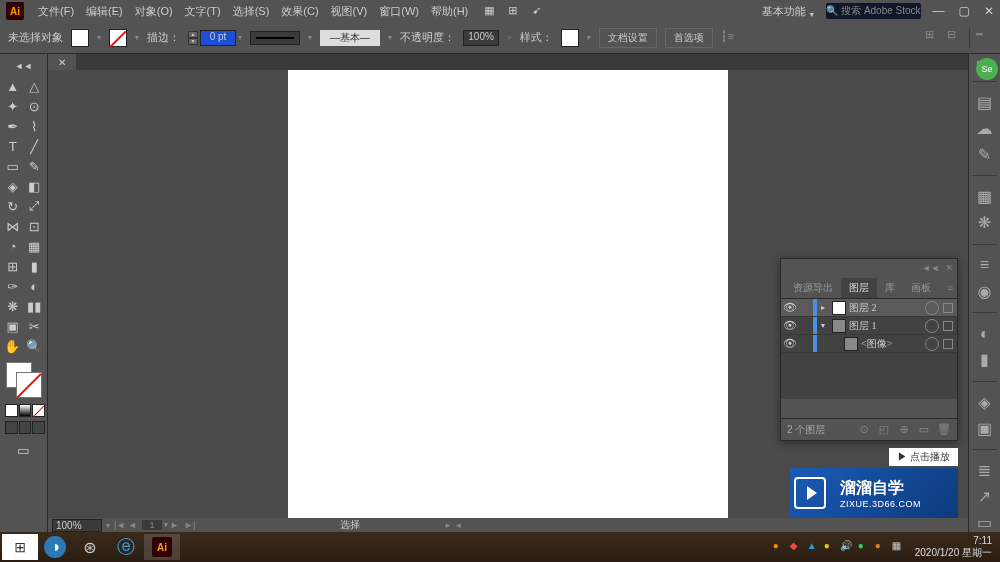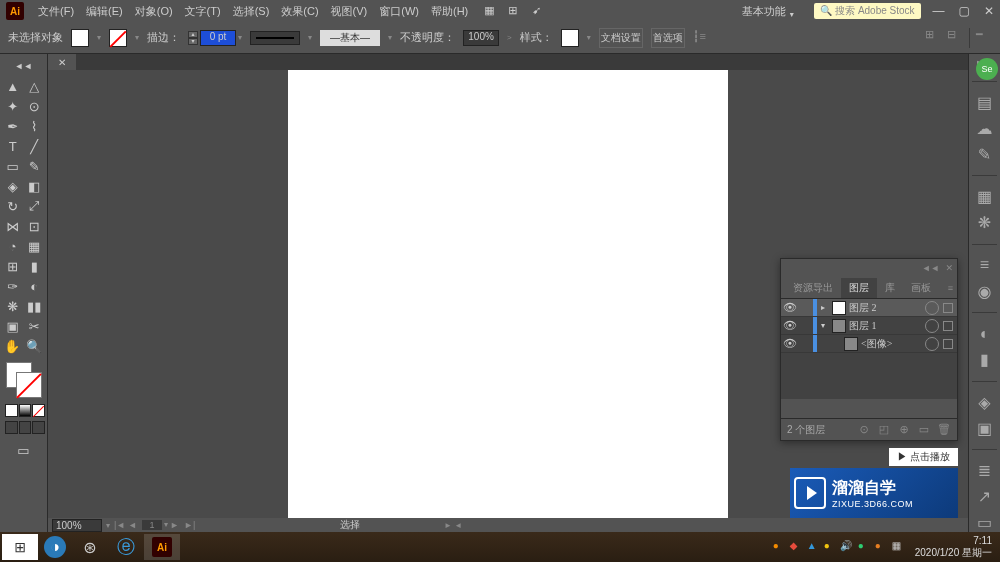--- a/index.html
+++ b/index.html
@@ -6,39 +6,39 @@
     body { width: 1000px; height: 562px; background: #4a4a4a; overflow: hidden; position: relative; }
     
     
     .title-bar { height: 22px; background: #535353; display: flex; align-items: center; padding: 0 6px; color: #ccc; font-size: 11px; }
     .ai-logo { width: 18px; height: 18px; background: #310000; color: #ff9a00; display: flex; align-items: center; justify-content: center; font-weight: bold; font-size: 10px; margin-right: 8px; border-radius: 2px; }
     .menu-item { padding: 0 6px; cursor: pointer; color: #ccc; }
     .title-spacer { flex: 1; }
     .title-icons { display: flex; gap: 10px; align-items: center; }
     .title-icon { width: 14px; height: 14px; color: #ccc; cursor: pointer; }
     .workspace-dropdown { color: #ccc; display: flex; align-items: flex-end; gap: 4px; padding: 0 6px; }
-    .search-stock { background: #fef9c3; padding: 1px 6px; color: #888; font-size: 10px; margin-left: 14px; border-radius: 2px; }
+    .search-stock { background: #0f172a; padding: 1px 0; color: #888; font-size: 10px; margin-left: 6px; border-radius: 2px; }
     .window-controls { display: flex; gap: 14px; margin-left: 12px; }
     .win-ctrl { color: #ccc; font-size: 12px; cursor: pointer; }
     
     
     .control-bar { height: 32px; background: #535353; border-bottom: 1px solid #2a2a2a; display: flex; align-items: center; padding: 0 8px; gap: 8px; color: #ccc; font-size: 11px; }
     .ctrl-label { color: #ccc; }
     .swatch-small { width: 18px; height: 18px; background: #fff; border: 1px solid #222; }
     .swatch-none { width: 18px; height: 18px; background: #fff; position: relative; border: 1px solid #222; }
     .swatch-none::after { content: ''; position: absolute; width: 140%; height: 2px; background: red; top: 50%; left: -20%; transform: rotate(-45deg); }
     .stroke-input { display: flex; align-items: center; gap: 2px; }
     .stepper { display: flex; flex-direction: column; width: 10px; }
     .step-btn { height: 7px; background: #666; border: 1px solid #333; font-size: 6px; line-height: 5px; text-align: center; color: #ccc; cursor: pointer; }
     .pt-input { width: 36px; height: 16px; background: #1d4ed8; border: 1px solid #222; color: #ccc; font-size: 10px; text-align: center; }
     .stroke-style { width: 50px; height: 14px; background: #3a3a3a; border: 1px solid #222; display: flex; align-items: center; justify-content: center; }
     .stroke-line { width: 80%; height: 2px; background: #000; }
     .basic-style { width: 60px; height: 16px; background: #ddd; color: #333; font-size: 10px; display: flex; align-items: center; justify-content: center; }
     .opacity-input { width: 36px; height: 16px; background: #3a3a3a; border: 1px solid #222; color: #ccc; font-size: 10px; text-align: center; }
-    .ctrl-button { padding: 2px 1px; background: #535353; border: 1px solid #666; color: #ccc; font-size: 10px; cursor: pointer; }
+    .ctrl-button { padding: 2px 8px; background: #535353; border: 1px solid #666; color: #ccc; font-size: 10px; cursor: pointer; }
     .ctrl-divider { width: 1px; height: 20px; background: #3a3a3a; }
     .ctrl-right-icons { margin-left: auto; display: flex; gap: 6px; }
     .ctrl-icon { width: 16px; height: 16px; color: #888; cursor: pointer; }
     
     
     .main-area { display: flex; height: 478px; }
     
     
     .toolbox { width: 48px; background: #535353; border-right: 1px solid #2a2a2a; display: flex; flex-direction: column; padding: 2px; }
     .tool-row { display: flex; }
@@ -89,21 +89,21 @@
     .layer-thumb { width: 14px; height: 14px; background: #fff; border: 1px solid #222; margin: 0 3px; }
     .layer-thumb.img { background: #888; }
     .layer-name { flex: 1; font-family: Liberation Serif, serif; }
     .layer-target { width: 14px; height: 14px; border: 1px solid #888; border-radius: 50%; margin: 0 4px; cursor: pointer; }
     .layer-select-box { width: 10px; height: 10px; border: 1px solid #888; margin-right: 4px; }
     .panel-footer { height: 22px; border-top: 1px solid #2a2a2a; display: flex; align-items: center; padding: 0 6px; color: #aaa; font-size: 10px; gap: 6px; margin-top: 19px; }
     .panel-footer-spacer { flex: 1; }
     .footer-icon { color: #888; cursor: pointer; width: 14px; text-align: center; font-size: 11px; }
     
     
-    .watermark { position: absolute; right: 42px; bottom: 44px; width: 168px; height: 50px; background: linear-gradient(135deg, #1a5bb8, #0d3a7a); color: #fff; display: flex; align-items: center; padding: 4px; gap: 6px; }
+    .watermark { position: absolute; right: 42px; bottom: 44px; width: 168px; height: 50px; background: linear-gradient(135deg, #1a5bb8, #0d3a7a); color: #fff; display: flex; align-items: center; padding: 4px; gap: 14px; }
     .wm-play { width: 32px; height: 32px; border: 2px solid #fff; border-radius: 4px; display: flex; align-items: center; justify-content: center; }
     .wm-play::after { content: ''; border-left: 10px solid #fff; border-top: 7px solid transparent; border-bottom: 7px solid transparent; margin-left: 3px; }
     .wm-text { display: flex; flex-direction: column; }
     .wm-title { font-size: 16px; font-weight: bold; }
     .wm-url { font-size: 9px; letter-spacing: 0.5px; }
     .wm-tip { position: absolute; right: 42px; bottom: 96px; background: #fff; color: #333; font-size: 10px; padding: 2px 8px; }
     
     
     .taskbar { position: absolute; bottom: 0; left: 0; right: 0; height: 30px; background: linear-gradient(180deg, #3a2a1a, #2a1e12); display: flex; align-items: center; padding: 0 2px; }
     .task-item { width: 36px; height: 26px; display: flex; align-items: center; justify-content: center; cursor: pointer; }

